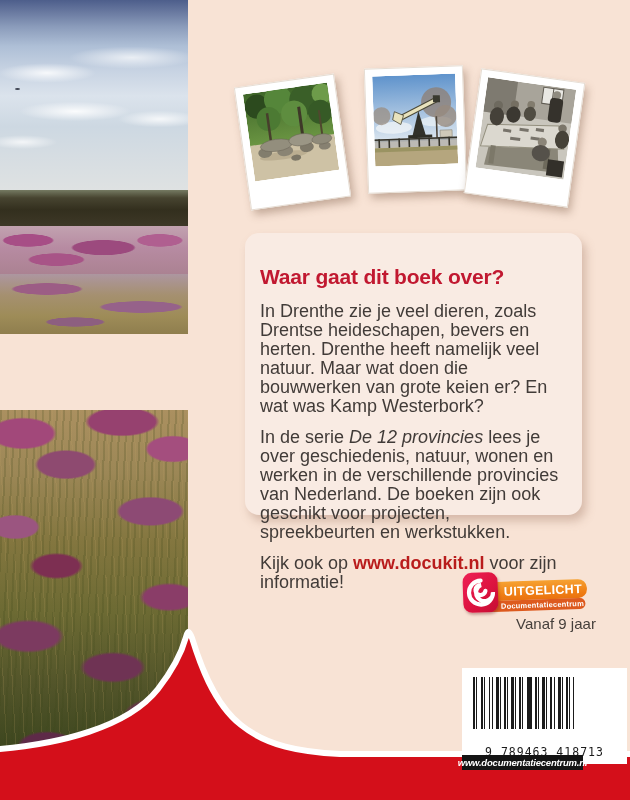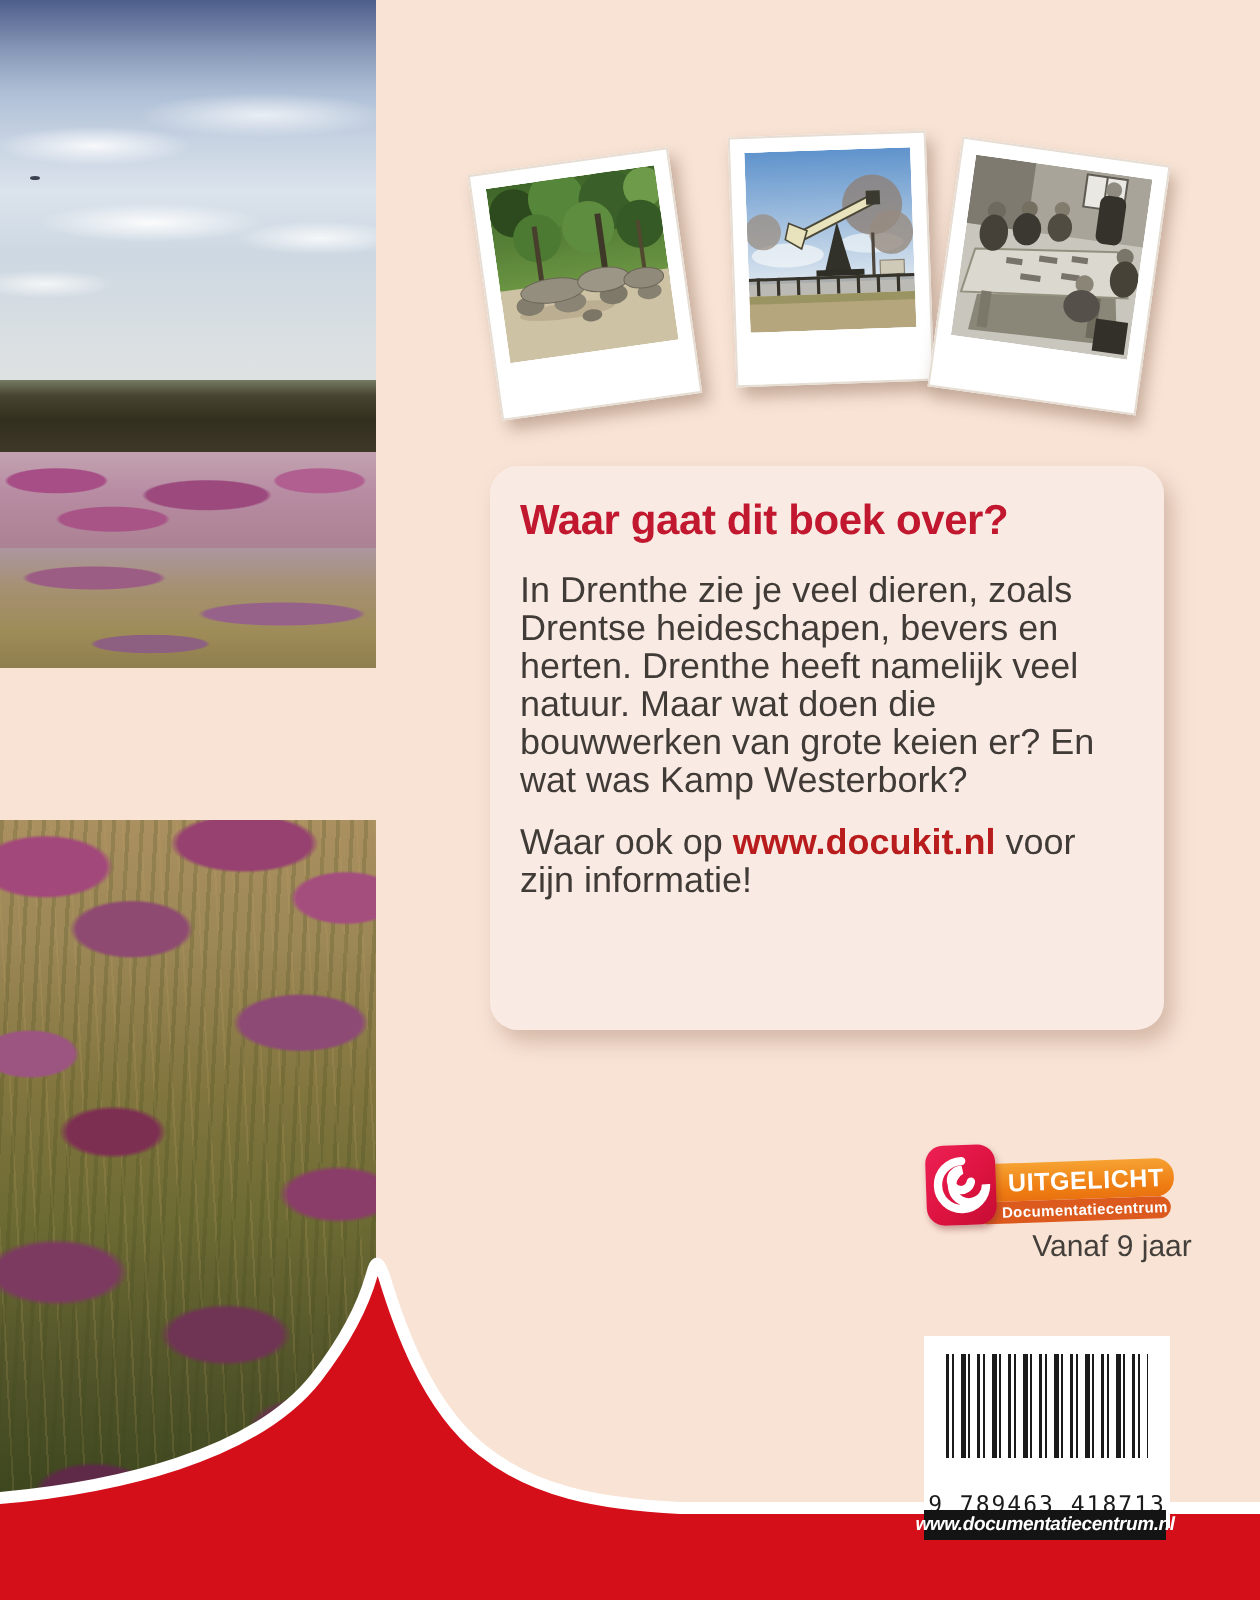--- a/index.html
+++ b/index.html
@@ -89,21 +89,21 @@
   .pol-1{left:242px;top:80px;width:99px;height:122px;transform:rotate(-8deg);}
   .pol-1 .photo{height:88px;}
   .pol-2{left:366px;top:67px;width:97px;height:123px;transform:rotate(-2deg);}
   .pol-2 .photo{height:90px;}
   .pol-3{left:472px;top:75px;width:103px;height:124px;transform:rotate(8deg);}
   .pol-3 .photo{height:91px;}
 
   
   .info-box{position:absolute;left:245px;top:233px;width:337px;height:282px;z-index:4;
     background:#f9ebe3;border-radius:14px;box-shadow:4px 6px 10px rgba(150,105,85,.35);
-    padding:16px 16px 0 15px;box-sizing:border-box;}
+    padding:32px 16px 0 15px;box-sizing:border-box;}
   .info-title{font-size:21px;font-weight:bold;color:#c11830;margin:0 0 13px 0;
     letter-spacing:-.2px;}
   .info-box p{font-size:18px;line-height:19px;color:#413b38;margin:0 0 12px 0;}
   .series-italic{font-style:italic;}
   .docukit-link{color:#b91c1c;font-weight:bold;text-decoration:none;}
 
   
   .logo{position:absolute;left:463px;top:571px;width:124px;height:42px;z-index:6;
     transform:rotate(-2deg);}
   .logo-banner{position:absolute;left:26px;top:10px;width:98px;height:19px;
@@ -116,21 +116,21 @@
     justify-content:center;padding-left:8px;box-sizing:border-box;}
   .logo-subbanner span{color:#fff;font-weight:bold;font-size:7.5px;letter-spacing:.2px;}
   .logo-icon{position:absolute;left:0;top:0;width:35px;height:40px;border-radius:9px;
     background:linear-gradient(135deg,#ee2055 0%,#dd1340 55%,#c50d33 100%);
     box-shadow:1px 2px 3px rgba(120,40,40,.4);}
   .age-label{position:absolute;left:498px;top:615px;width:116px;text-align:center;
     font-size:15px;color:#453f3b;z-index:6;}
 
   
   .barcode-box{position:absolute;left:462px;top:668px;width:123px;height:96px;
-    background:#fff;z-index:6;}
+    background:#fff;z-index:6;padding-left:42px;}
   .barcode-bars{position:absolute;left:11px;top:9px;width:101px;height:52px;
     background:repeating-linear-gradient(90deg,
       #1b1b1b 0 1.5px,#fff 1.5px 3px,#1b1b1b 3px 4px,#fff 4px 7.5px,
       #1b1b1b 7.5px 10px,#fff 10px 11px,#1b1b1b 11px 12px,#fff 12px 15.5px);}
   .barcode-number{position:absolute;left:0;bottom:5px;width:100%;text-align:center;
     font-family:"DejaVu Sans Mono",monospace;font-size:11.5px;color:#1a1a1a;
     letter-spacing:1px;}
 
   
   .website-bar{position:absolute;left:462px;top:755px;width:121px;height:15px;
@@ -271,21 +271,22 @@
         <circle cx="62" cy="56" r="4.5" fill="#8b8578"></circle>
         <ellipse cx="62" cy="67" rx="9" ry="8" fill="#55514a"></ellipse>
         <rect x="70" y="72" width="16" height="16" fill="#33302a"></rect>
       </svg>
     </div>
   </div>
 
   <div class="info-box">
     <h1 class="info-title">Waar gaat dit boek over?</h1>
     <p>In Drenthe zie je veel dieren, zoals Drentse heideschapen, bevers en herten. Drenthe heeft namelijk veel natuur. Maar wat doen die bouwwerken van grote keien er? En wat was Kamp Westerbork?</p>
-    <p><span>Waar ook op </span><a class="docukit-link">www.docukit.nl</a><span> voor zijn informatie!</span></p>
+    <p><span>In de serie </span><span class="series-italic">De 12 provincies</span><span> lees je over geschiedenis, natuur, wonen en werken in de verschillende provincies van Nederland. De boeken zijn ook geschikt voor projecten, spreekbeurten en werkstukken.</span></p>
+    <p><span>Kijk ook op </span><a class="docukit-link">www.docukit.nl</a><span> voor zijn informatie!</span></p>
   </div>
 
   <div class="logo">
     <div class="logo-banner">
       <span>UITGELICHT</span>
     </div>
     <div class="logo-subbanner">
       <span>Documentatiecentrum</span>
     </div>
     <div class="logo-icon">

